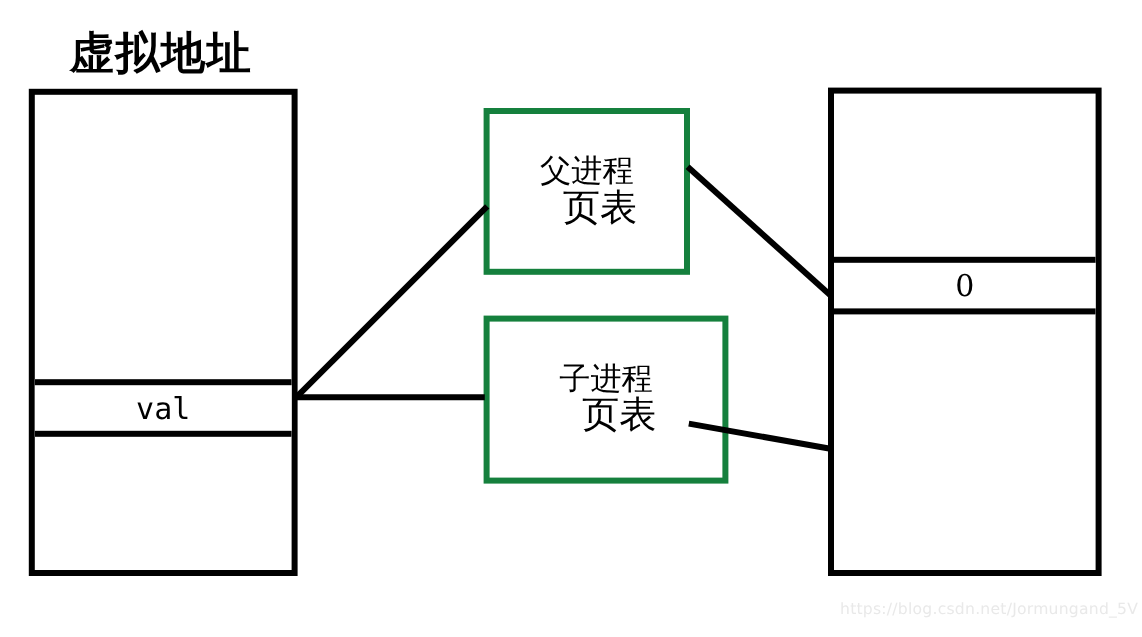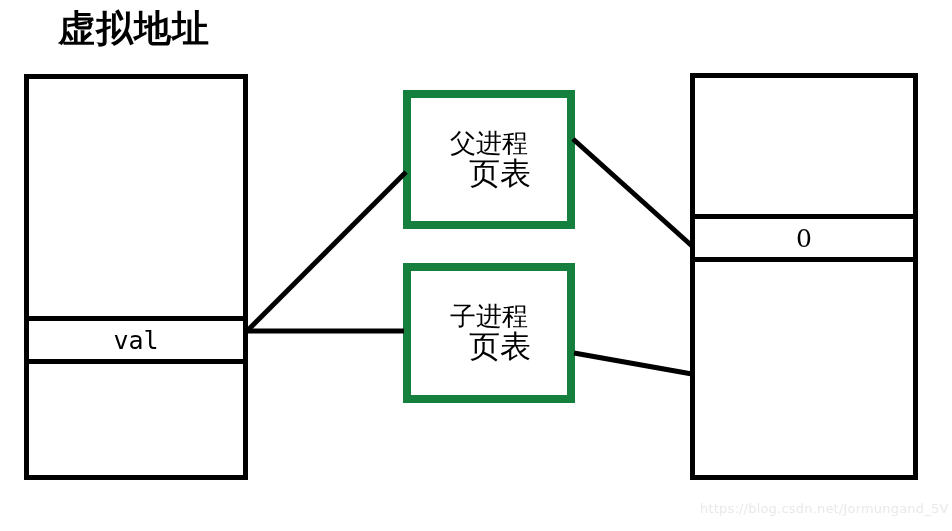--- a/index.html
+++ b/index.html
@@ -20,21 +20,21 @@
   .title {
     position: absolute;
     font-family: "DejaVu Sans", "Liberation Sans", sans-serif;
     font-size: 37px;
     font-weight: 700;
     color: #000000;
     line-height: 1;
     white-space: nowrap;
     letter-spacing: 1px;
   }
-  #title-virtual { left: 58px;  top: 10px; }
+  #title-virtual { left: 58px;  top: 26px; }
   #title-physical{ left: 703px; top: 18px; }
 
   
   .column-box {
     position: absolute;
     box-sizing: border-box;
     border: 5px solid #000000;
     background: #ffffff;
   }
   #virtual-box  { left: 24px;  top: 74px;  width: 224px; height: 406px; }
@@ -68,29 +68,29 @@
   #val-cell { top: 237px; height: 48px; }
 
   
   #phys-cell-0   { top: 136px; height: 48px; }
   #phys-cell-100 { top: 280px; height: 48px; }
 
   
   .page-table {
     position: absolute;
     box-sizing: border-box;
-    border: 8px solid #15803d;
+    border: 5px solid #15803d;
     background: #ffffff;
     display: flex;
     flex-direction: column;
     align-items: center;
     justify-content: center;
   }
   #parent-page-table { left: 403px; top: 90px;  width: 172px; height: 139px; }
-  #child-page-table  { left: 403px; top: 263px; width: 172px; height: 140px; }
+  #child-page-table  { left: 403px; top: 263px; width: 204px; height: 140px; }
   .pt-line {
     font-family: "DejaVu Sans", "Liberation Sans", sans-serif;
     font-size: 26px;
     color: #000000;
     line-height: 1.05;
     white-space: nowrap;
   }
   .pt-line.line2 { font-size: 31px; margin-left: 22px; }
 
   

